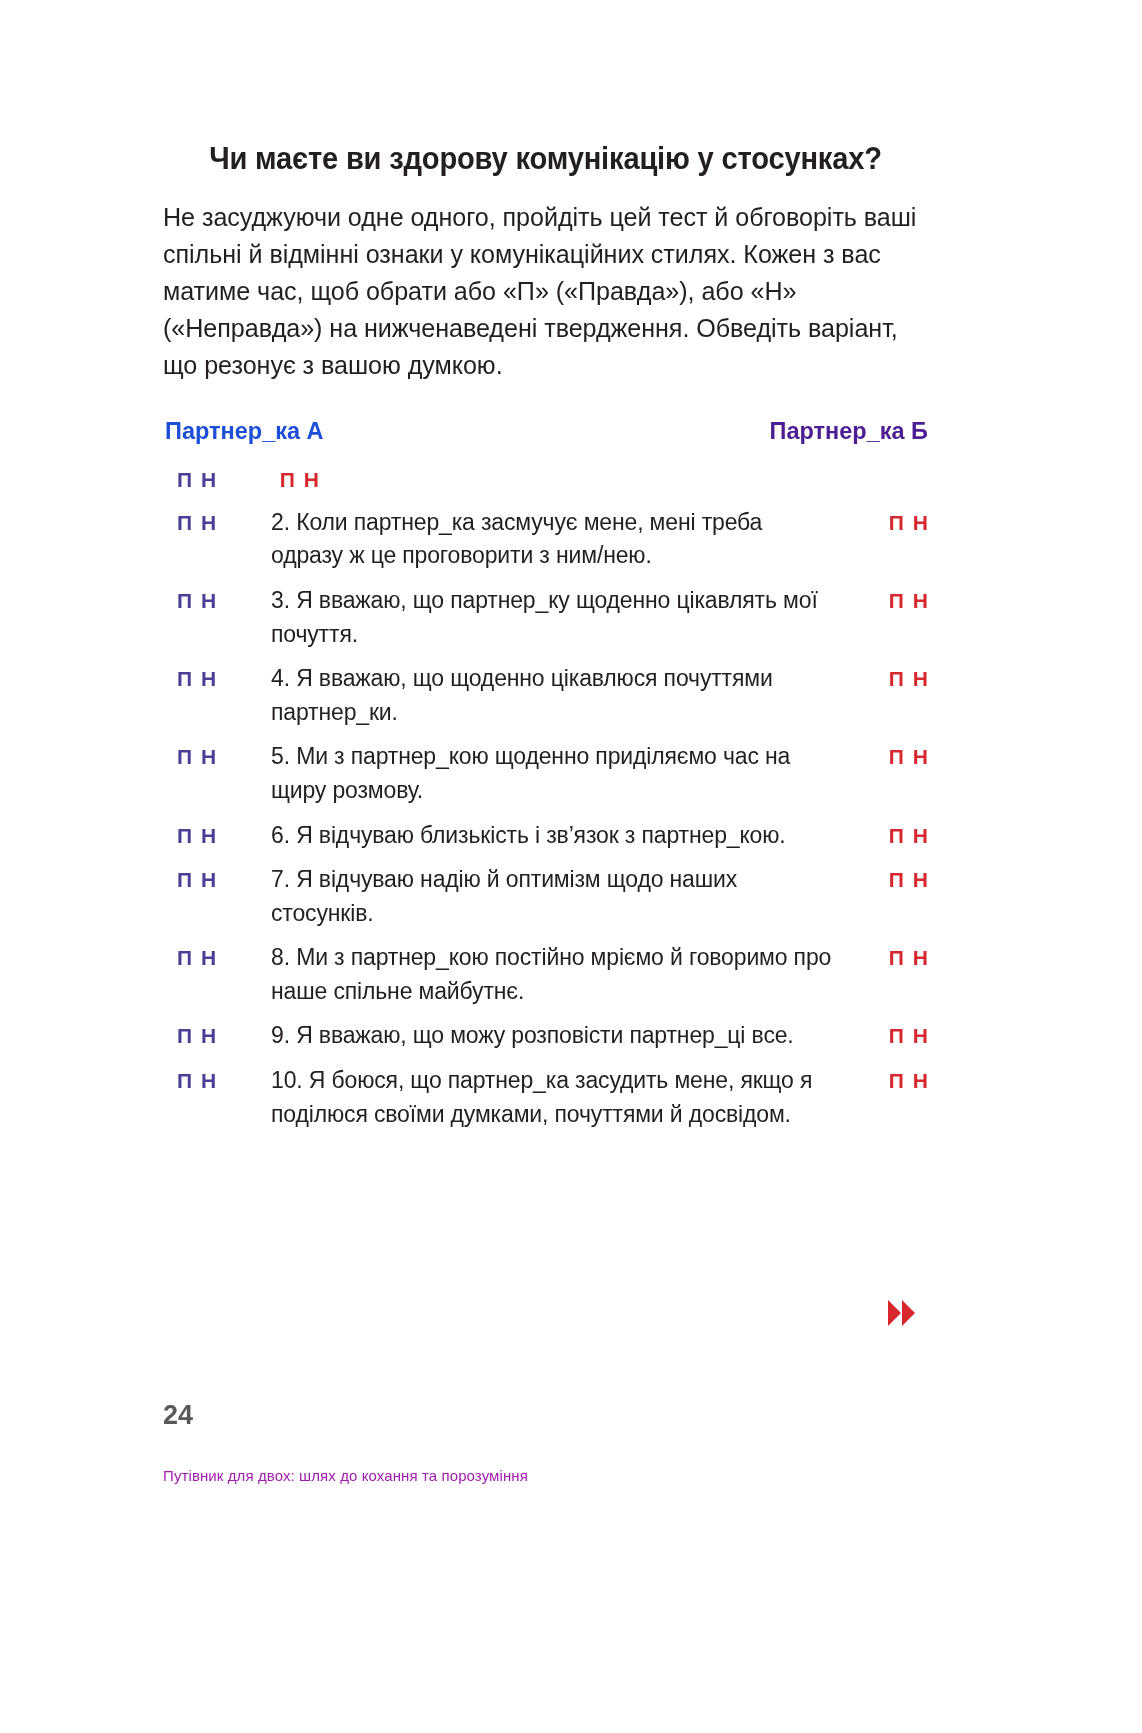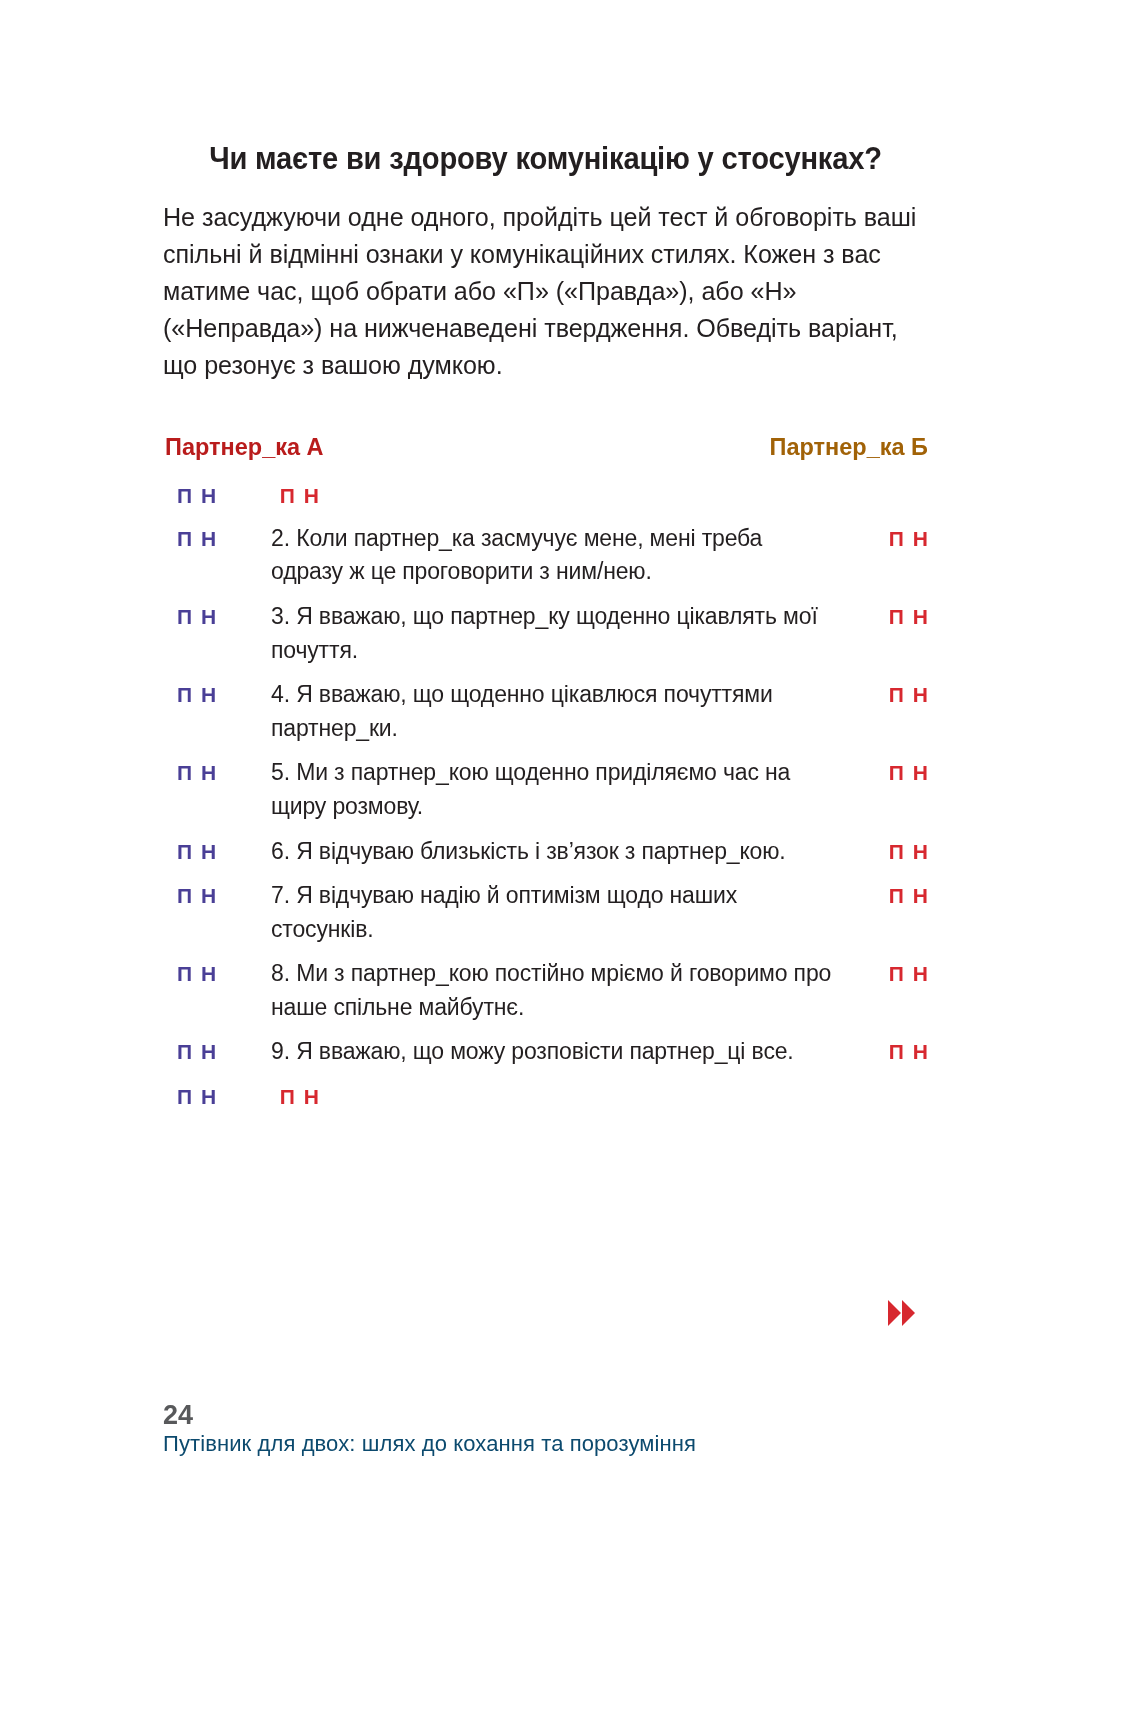--- a/index.html
+++ b/index.html
@@ -62,28 +62,27 @@
   .partner-head {
     display: flex;
     justify-content: space-between;
     align-items: baseline;
     margin: 0 0 18px 0;
     padding: 0 0 0 2px;
   }
   .partner-a {
     font-size: 23.5px;
     font-weight: 700;
-    color: #b91c1c;
+    color: #1d4ed8;
     letter-spacing: 0px;
-    margin-top: 16px;
   }
   .partner-b {
     font-size: 23.5px;
     font-weight: 700;
-    color: #a16207;
+    color: #4c1d95;
     letter-spacing: 0px;
   }
 
   
   .qlist {
     margin: 0;
     padding: 0;
     list-style: none;
   }
   .qrow {
@@ -160,23 +159,24 @@
     flex-direction: column;
   }
   .page-num {
     font-size: 27px;
     font-weight: 700;
     color: #58595b;
     margin-right: 33px;
     letter-spacing: 0px;
   }
   .book-title {
-    font-size: 22px;
-    color: #0c4a6e;
+    font-size: 15px;
+    color: #a21caf;
     letter-spacing: 0.1px;
+    margin-top: 36px;
   }
 </style>
 </head>
 <body>
 
 <div class="page">
 
   <div class="content">
 
     <h1 class="title">Чи маєте ви здорову комунікацію у стосунках?</h1>
@@ -228,20 +228,21 @@
           <span class="qtext"><span class="num">8.</span><span> Ми з партнер_кою постійно мріємо й говоримо про наше спільне майбутнє.</span></span>
           <span class="marks marks-right"><span class="m">П</span><span class="m">Н</span></span>
         </li>
         <li class="qrow">
           <span class="marks marks-left"><span class="m">П</span><span class="m">Н</span></span>
           <span class="qtext"><span class="num">9.</span><span> Я вважаю, що можу розповісти партнер_ці все.</span></span>
           <span class="marks marks-right"><span class="m">П</span><span class="m">Н</span></span>
         </li>
         <li class="qrow">
           <span class="marks marks-left"><span class="m">П</span><span class="m">Н</span></span>
+          <span class="qtext"><span class="num">10.</span><span> Я боюся, що партнер_ка засудить мене, якщо я поділюся своїми думками, почуттями й досвідом.</span></span>
           <span class="marks marks-right"><span class="m">П</span><span class="m">Н</span></span>
         </li>
       </ul>
 
     <div class="arrow-wrap">
       <span class="chev"></span><span class="chev"></span>
     </div>
 
   </div>
 

